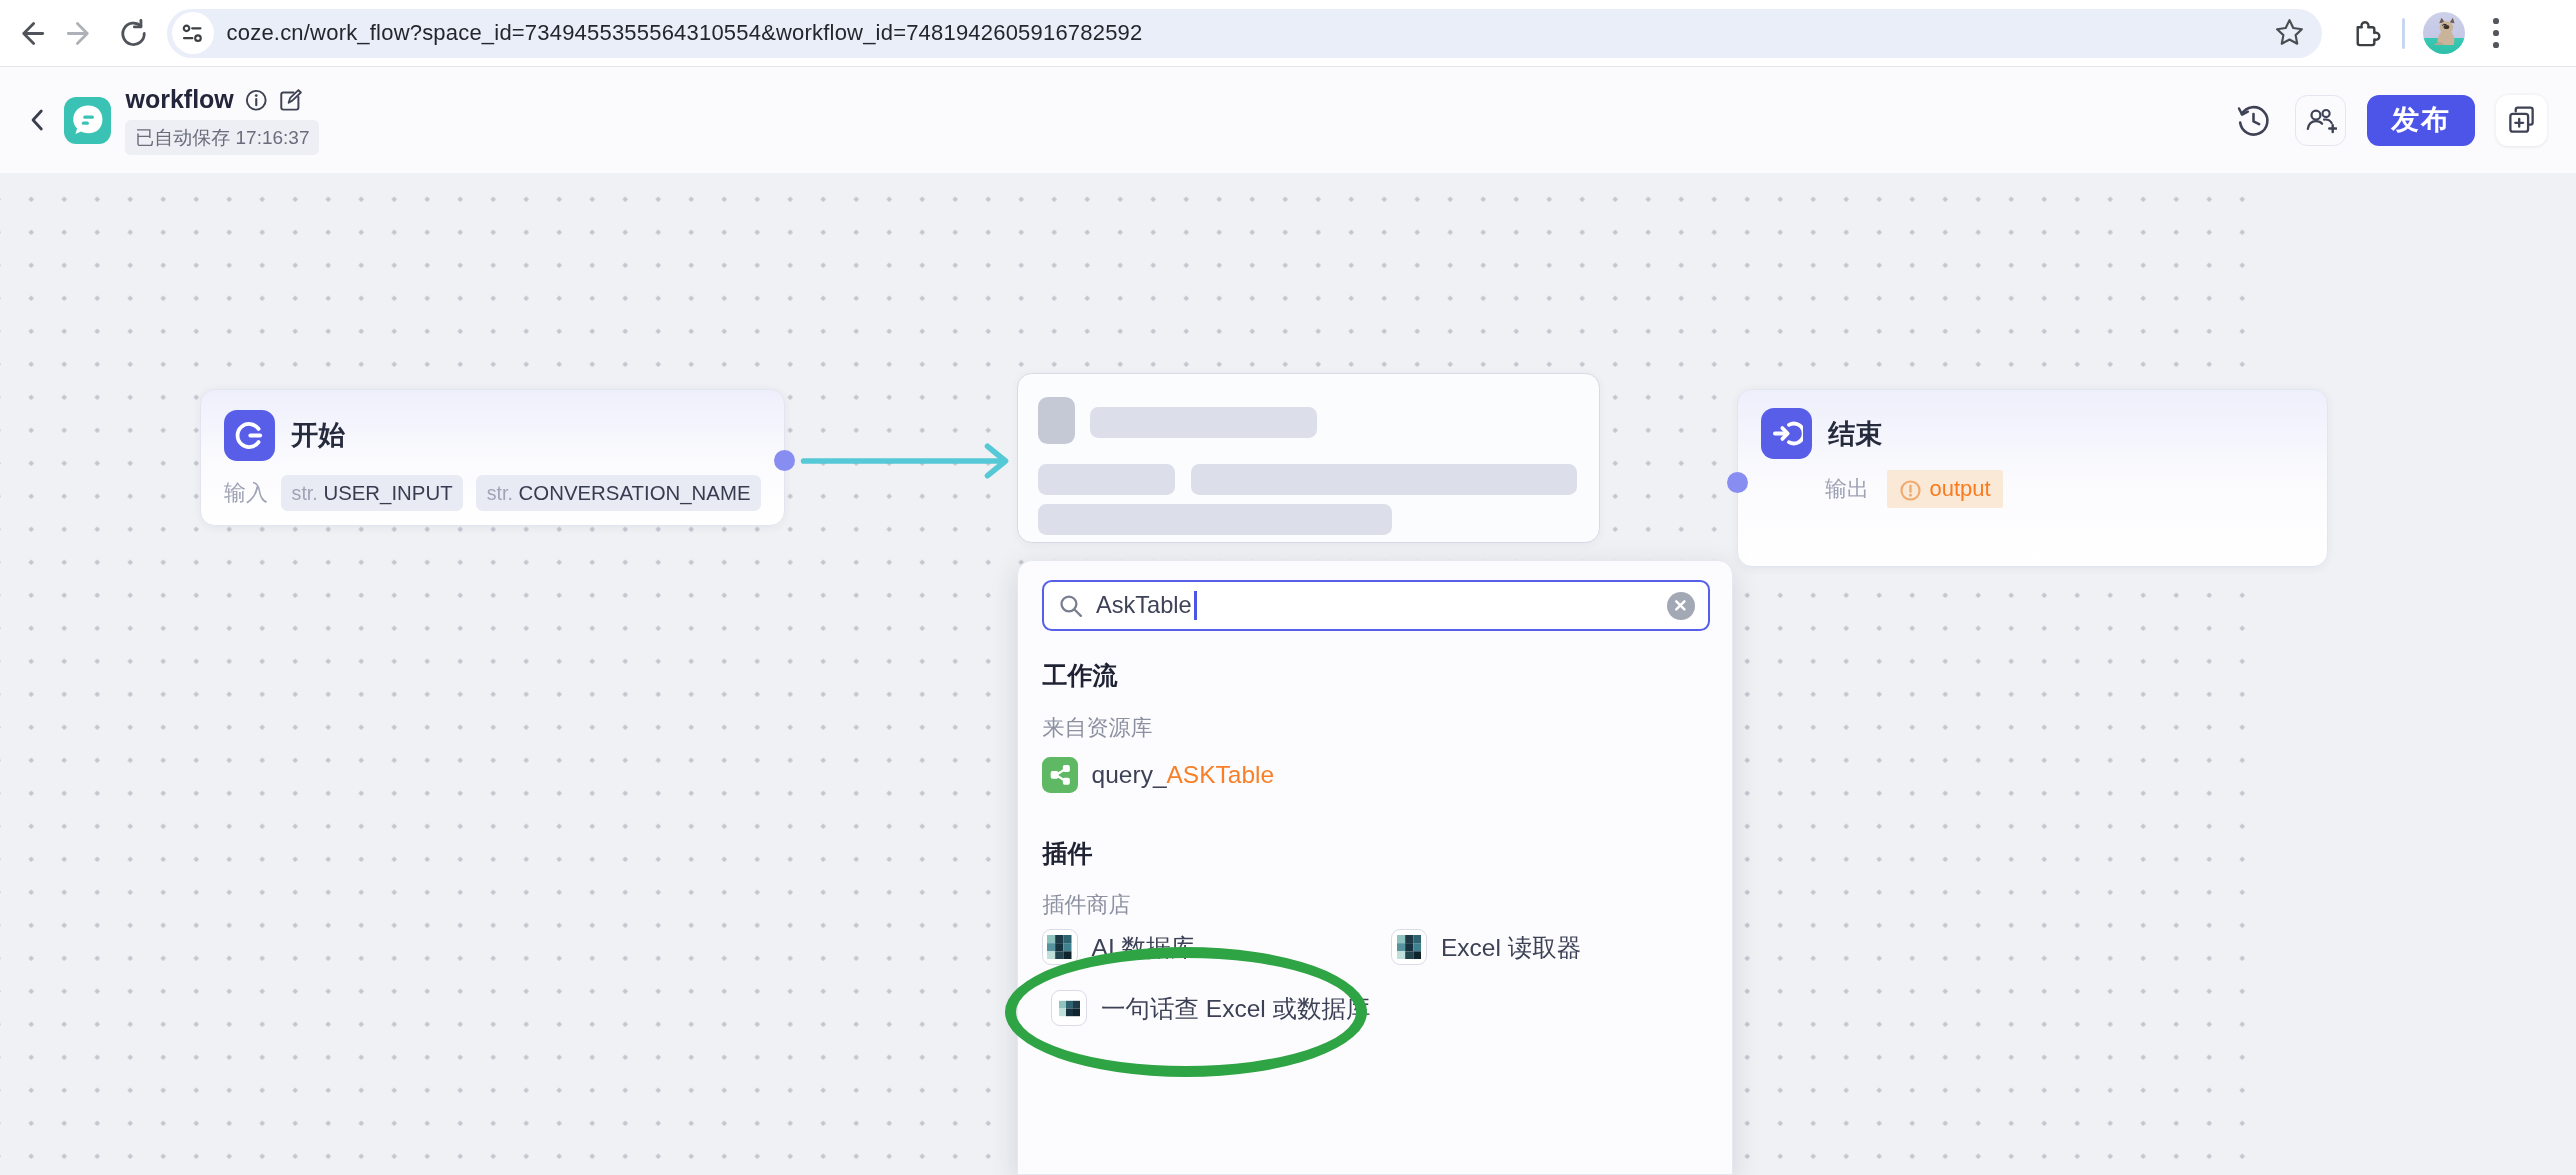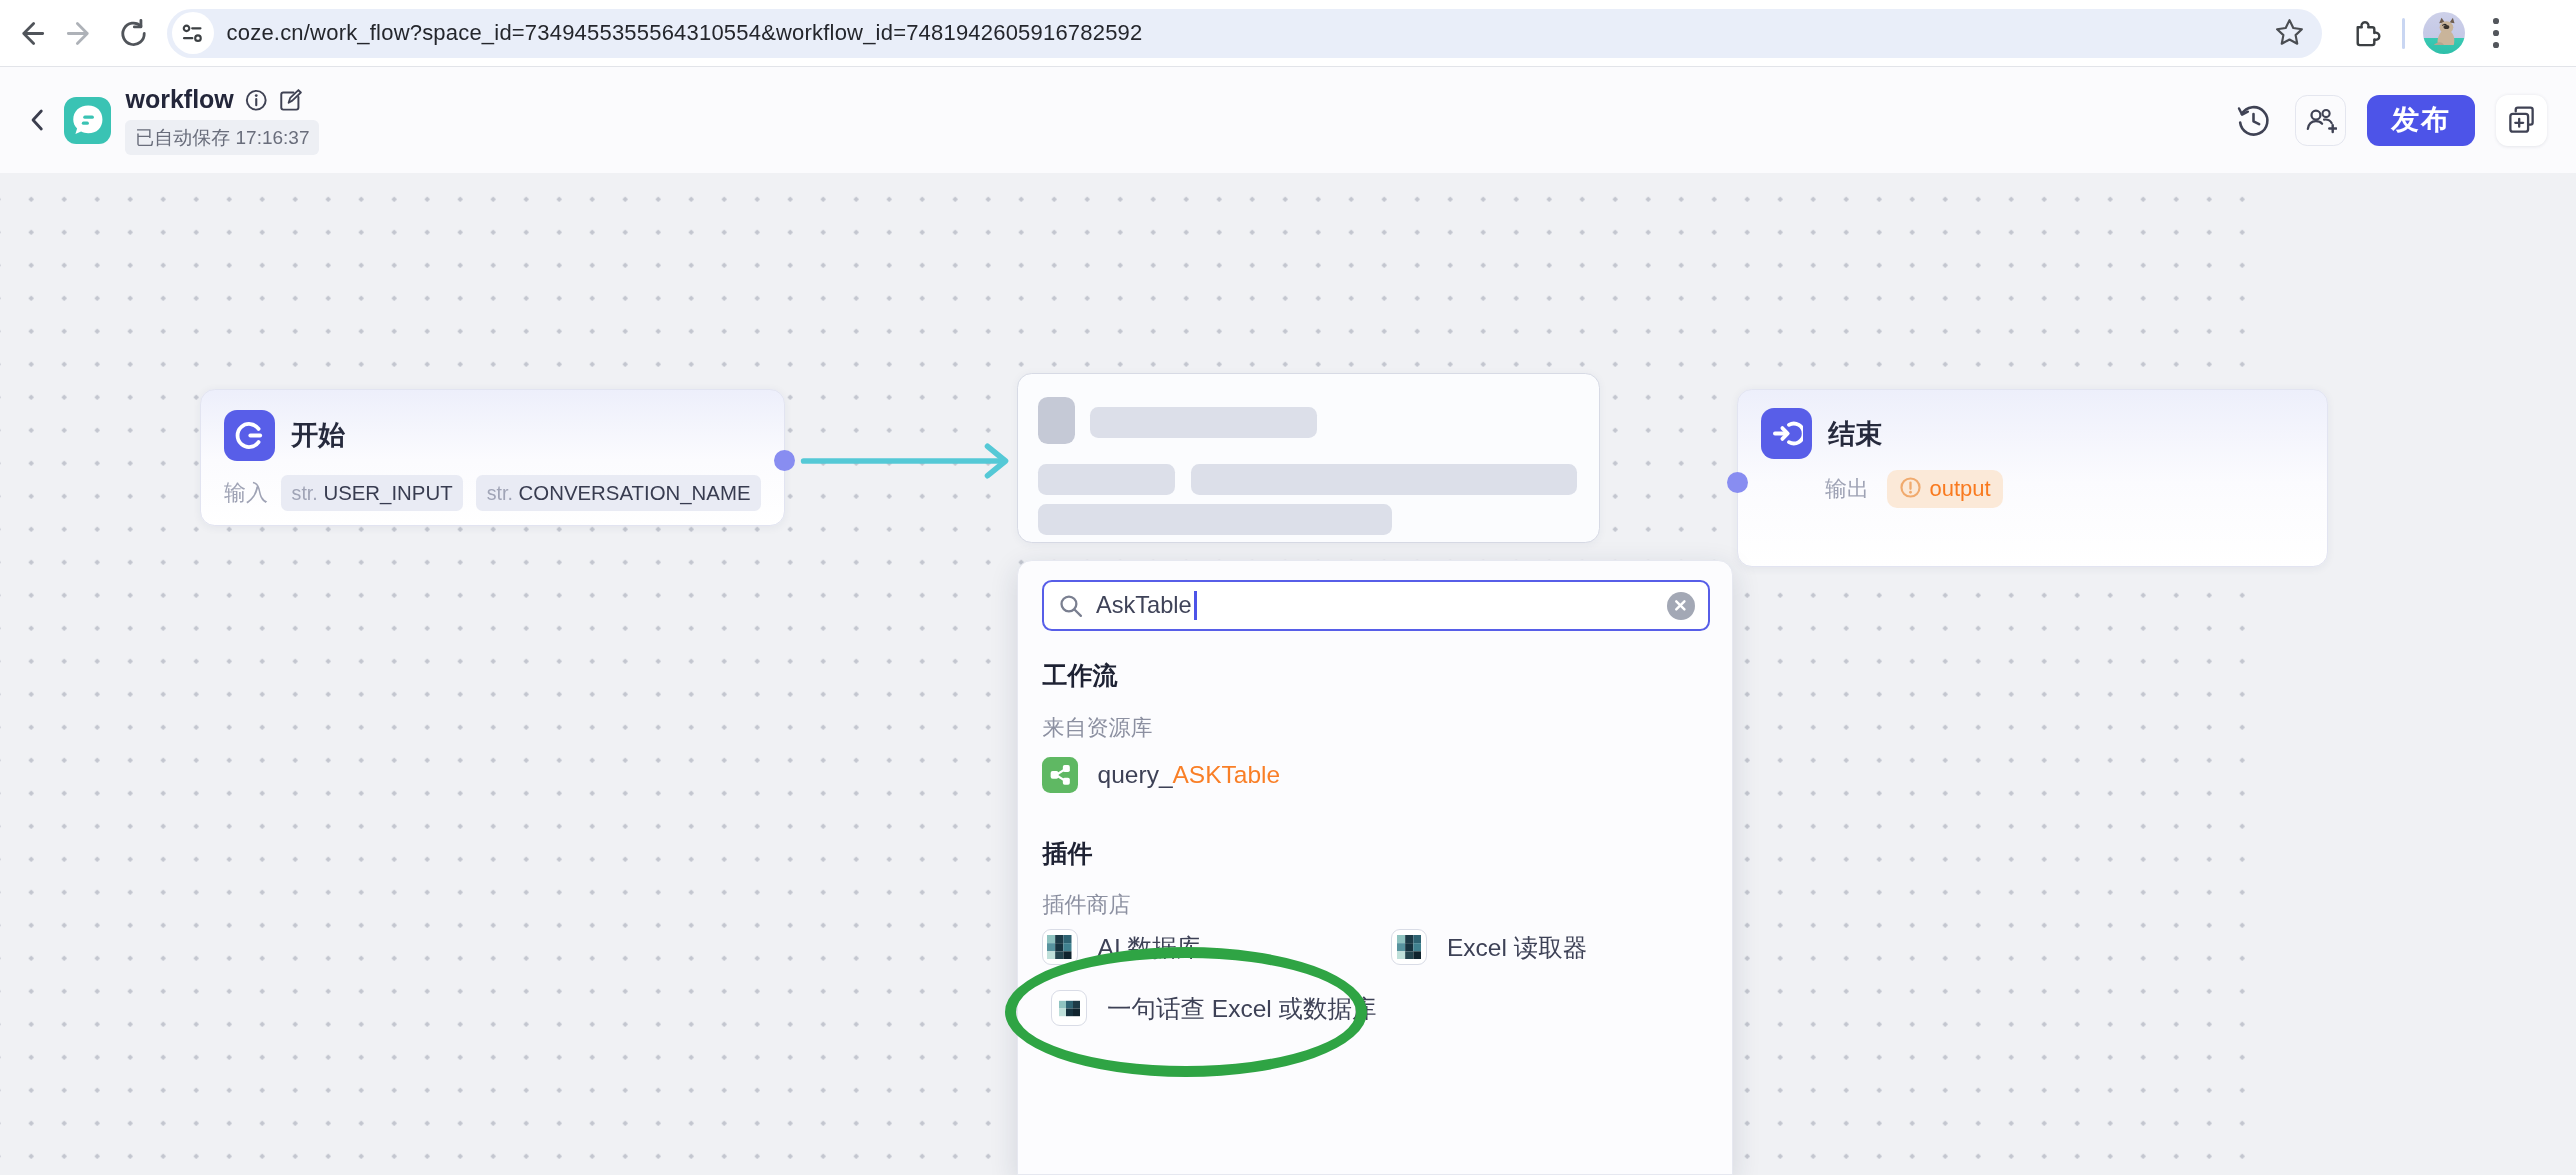--- a/index.html
+++ b/index.html
@@ -77,40 +77,40 @@
   .skeleton-node { position:absolute; left:1017px; top:200px; width:583px; height:170px;
     background:#fbfcfe; border:1.6px solid #d7dae5; border-radius:14.7px; box-shadow:0 1.6px 8.2px rgba(40,50,90,0.05); }
   .sk-bar { position:absolute; background:#dcdfe9; border-radius:8.2px; }
   .sk-icon { position:absolute; background:#c5c9d6; border-radius:9.8px; }
 
   
   .end-node { left:1737px; top:216px; width:591px; height:178px; padding:18px 23px; }
   .end-row { display:flex; align-items:center; margin-top:13px; }
   .end-label { width:108px; text-align:right; font-size:22px; color:#9fa3b5; flex:0 0 auto; }
   .end-value-wrap { margin-left:18px; display:flex; align-items:center; }
-  .warn-tag { background:#fbe9d8; border-radius:10px; padding:5.7px 12.2px; display:flex; align-items:flex-start; gap:7.3px; }
+  .warn-tag { background:#fbe9d8; border-radius:2px; padding:5.7px 12.2px; display:flex; align-items:flex-end; gap:7.3px; }
   .warn-tag .tag-text { font-size:22px; color:#f97a1f; }
   .end-type-value { font-size:25px; color:#2b2f43; }
 
   
   .edge-svg { position:absolute; left:789px; top:266px; }
 
   
   .search-panel { position:absolute; left:1017px; top:387px; width:716px; height:615px;
     background:#fcfcfe; border:0.8px solid #e6e8f0; border-radius:14.7px 14.7px 0 0;
     box-shadow:0 8.2px 29px rgba(30,40,80,0.14); }
   .search-box { position:absolute; left:23.6px; top:19px; width:668px; height:51px; background:#ffffff;
     border:2.4px solid #575ee8; border-radius:9.8px; display:flex; align-items:center; padding:0 13px; }
   .search-text { font-size:23.6px; color:#3f4358; margin-left:11.4px; }
   .caret { display:inline-block; width:2.4px; height:29px; background:#4d54e8; margin-left:2.4px; vertical-align:middle; }
   .clear-btn { margin-left:auto; width:28px; height:28px; border-radius:50%; background:#a3a8b5;
     display:flex; align-items:center; justify-content:center; }
   .sec-heading { position:absolute; left:24.5px; font-size:25px; font-weight:bold; color:#1e2233; }
   .sec-sub { position:absolute; left:24.5px; font-size:22px; color:#8c90a1; }
-  .result-item { position:absolute; display:flex; align-items:center; gap:20px; }
+  .result-item { position:absolute; display:flex; align-items:center; gap:14px; }
   .res-text { font-size:24.5px; color:#3d4156; white-space:nowrap; }
   .res-highlight { color:#f97f27; }
   .res-icon-green { width:36px; height:36px; border-radius:8.2px; background:#5fb863;
     display:flex; align-items:center; justify-content:center; }
   .plugin-icon { width:36px; height:36px; border-radius:9px; background:#ffffff; border:1.6px solid #d9dce6;
     display:flex; align-items:center; justify-content:center; overflow:hidden; }
 
   
   .annotation-ellipse { position:absolute; left:1005px; top:774px; width:362px; height:130px;
     border:11.4px solid #2fa444; border-radius:50%; z-index:30; pointer-events:none; }

